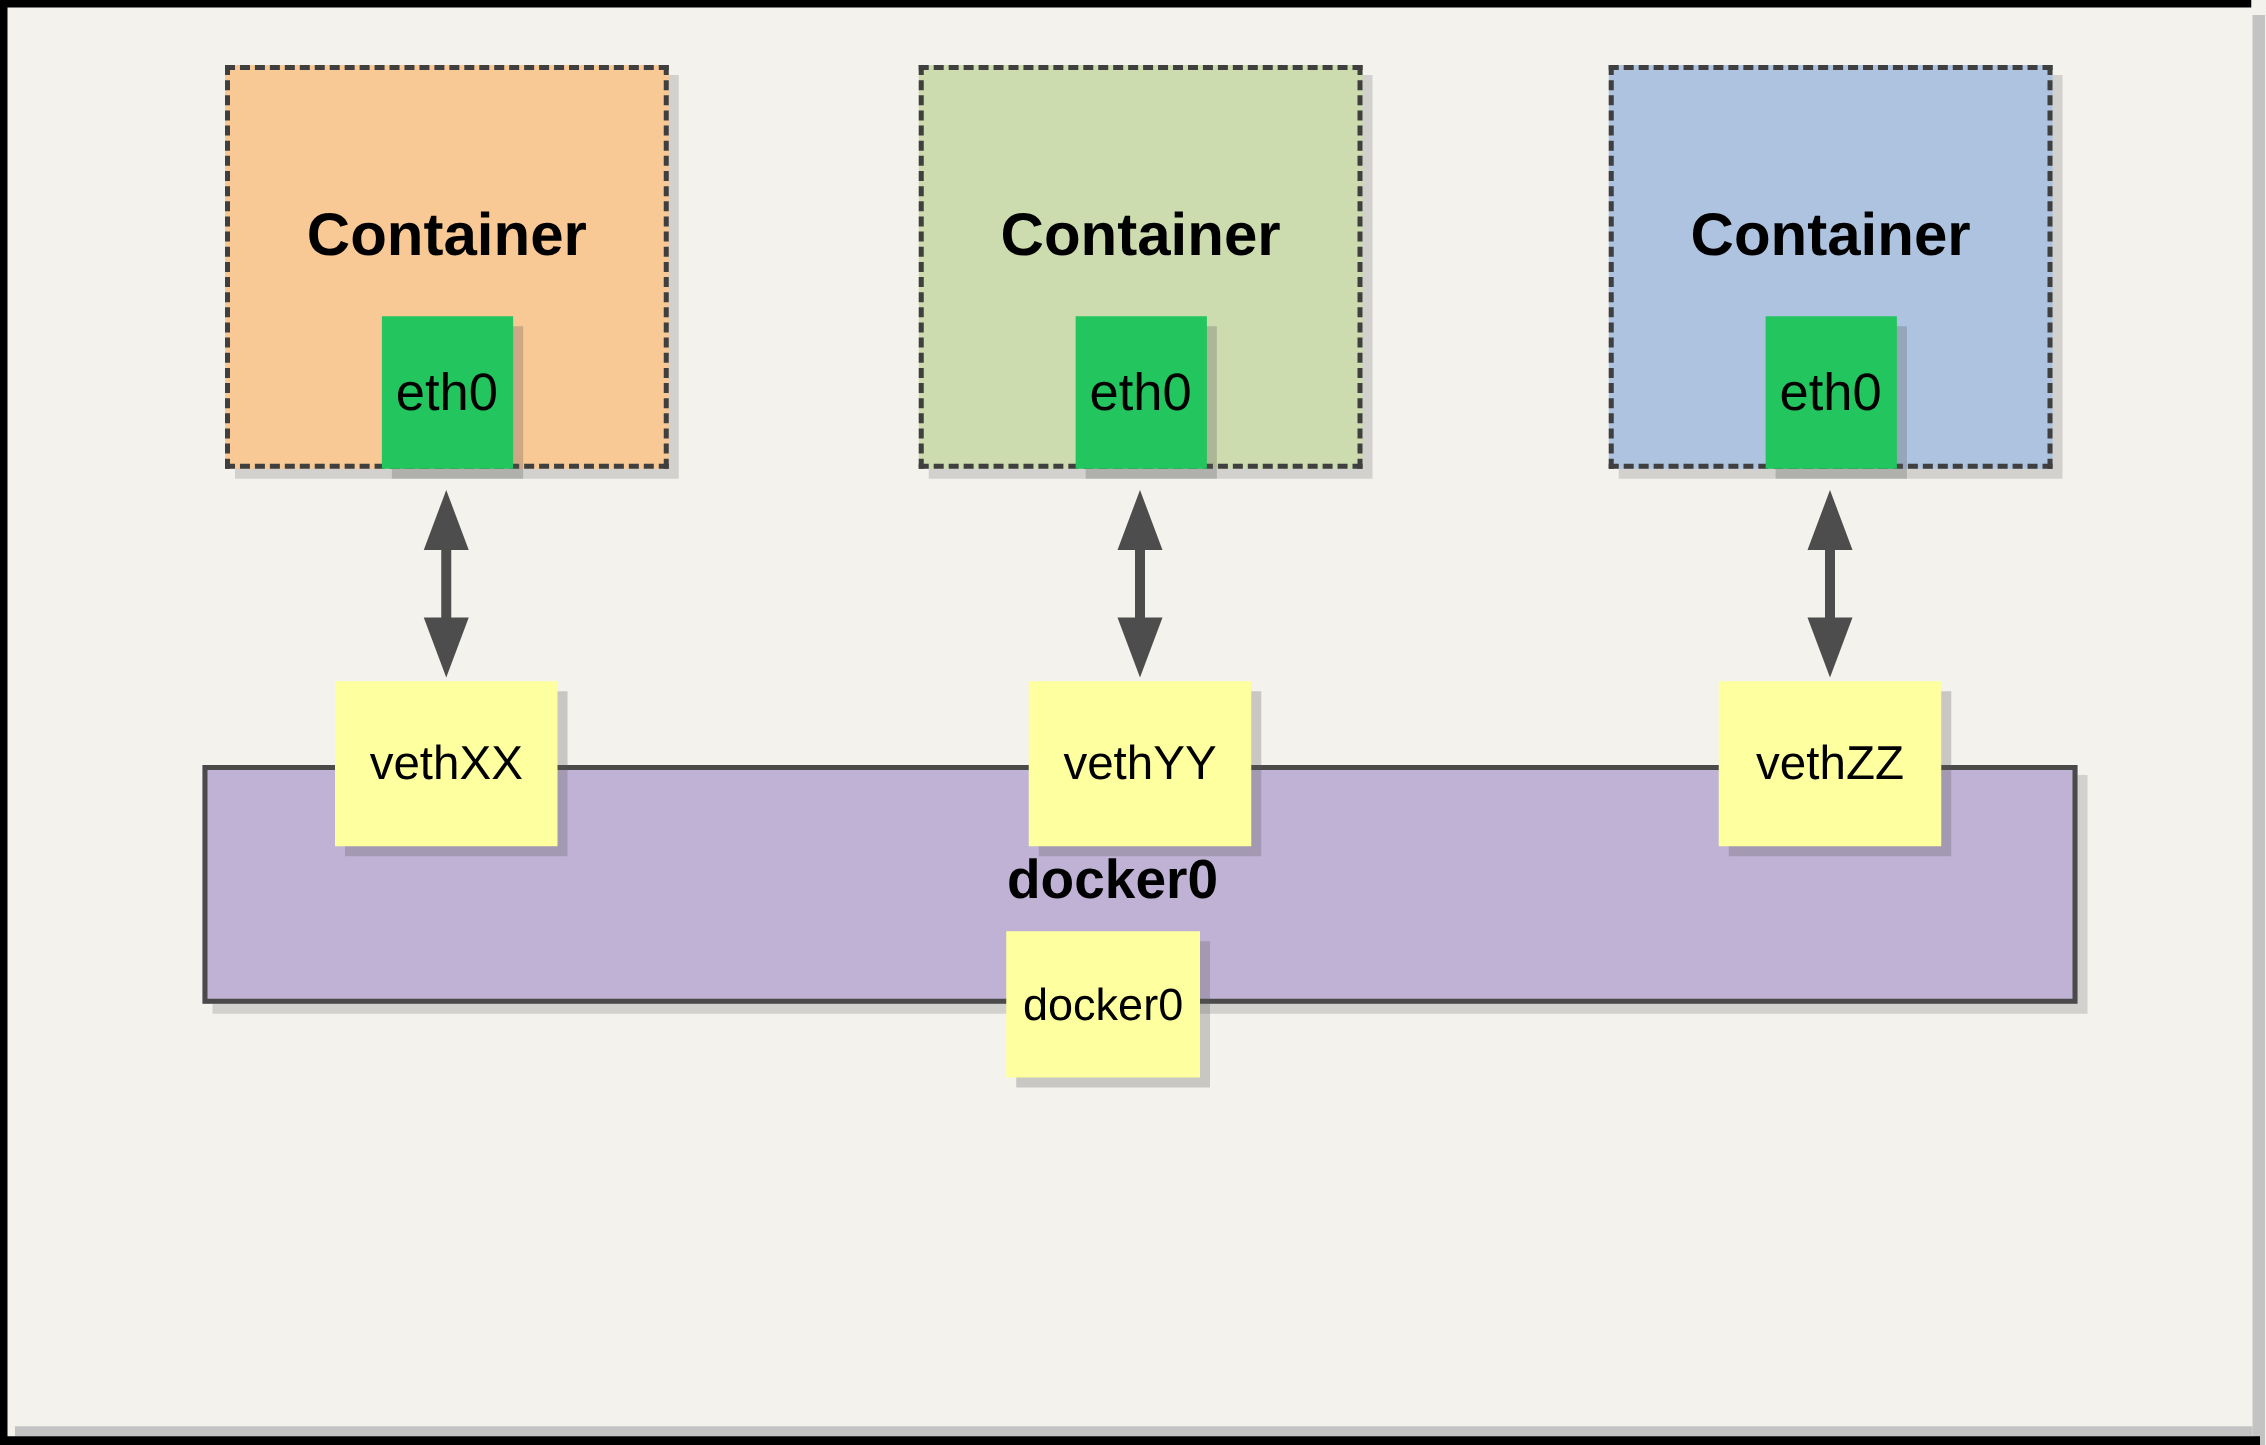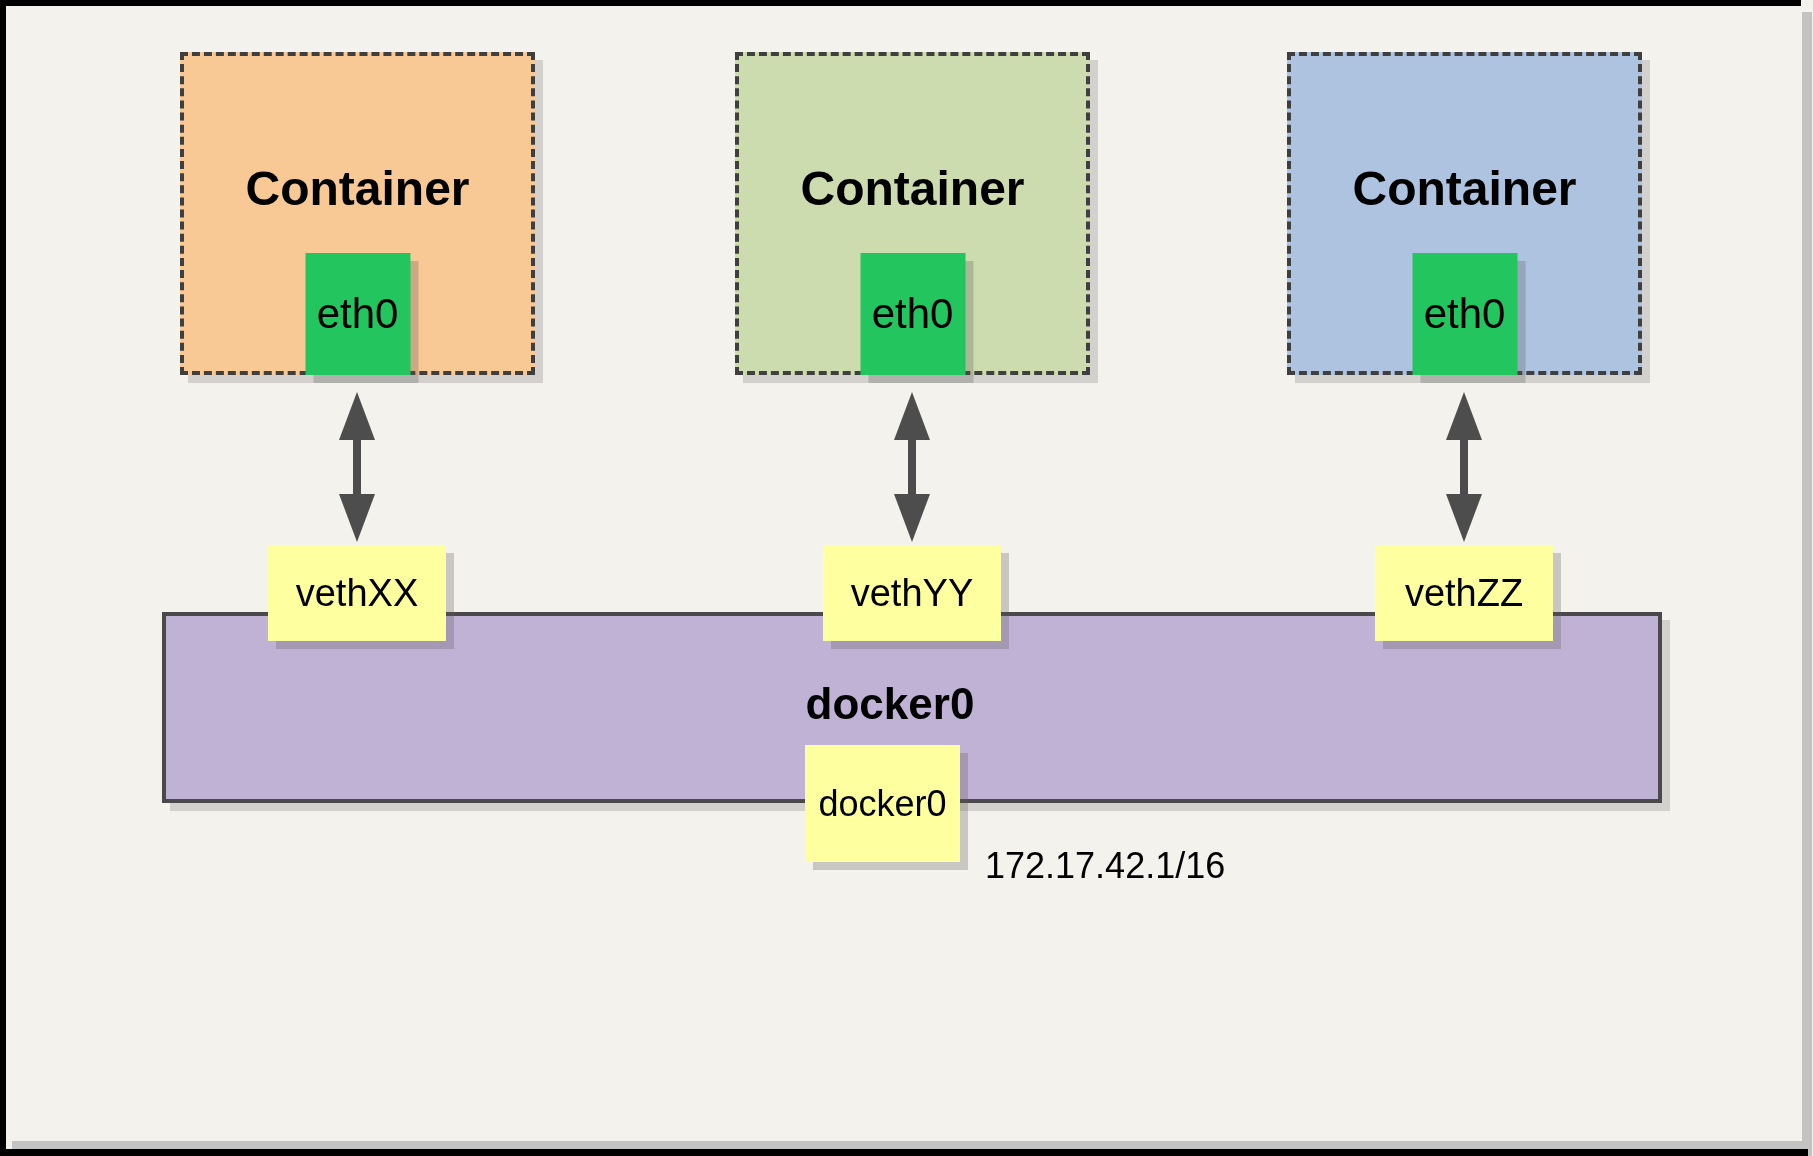--- a/index.html
+++ b/index.html
@@ -50,21 +50,21 @@
     background:#c0b2d4;border:4px solid #4a4a4a;box-sizing:border-box;
     box-shadow:8px 8px 0 rgba(90,90,90,0.22);
   }
   .bridgeTitle{
     position:absolute;left:890px;top:682px;transform:translateX(-50%);
     font-size:44px;font-weight:bold;line-height:1;z-index:5;
   }
 
   
   .vethBox{
-    position:absolute;top:545px;width:178px;height:96px;
+    position:absolute;top:545px;width:178px;height:132px;
     background:#feff9e;box-shadow:8px 8px 0 rgba(90,90,90,0.28);
     display:flex;align-items:center;justify-content:center;
     font-size:38px;z-index:4;
   }
   .vXX{left:268px;}
   .vYY{left:823px;}
   .vZZ{left:1375px;}
 
   .docker0Box{
     position:absolute;left:805px;top:745px;width:155px;height:117px;
@@ -121,21 +121,20 @@
   </svg>
 
   <div class="bridge"></div>
   <div class="bridgeTitle">docker0</div>
 
   <div class="vethBox vXX">vethXX</div>
   <div class="vethBox vYY">vethYY</div>
   <div class="vethBox vZZ">vethZZ</div>
 
   <div class="docker0Box">docker0</div>
-  <div class="ipLabel">172.17.42.1/16</div>
 
 
   <div class="frame-top"></div>
   <div class="frame-left"></div>
   <div class="shadow-bottom"></div>
   <div class="shadow-right"></div>
   <div class="frame-bottom"></div>
 
 </div>
 

